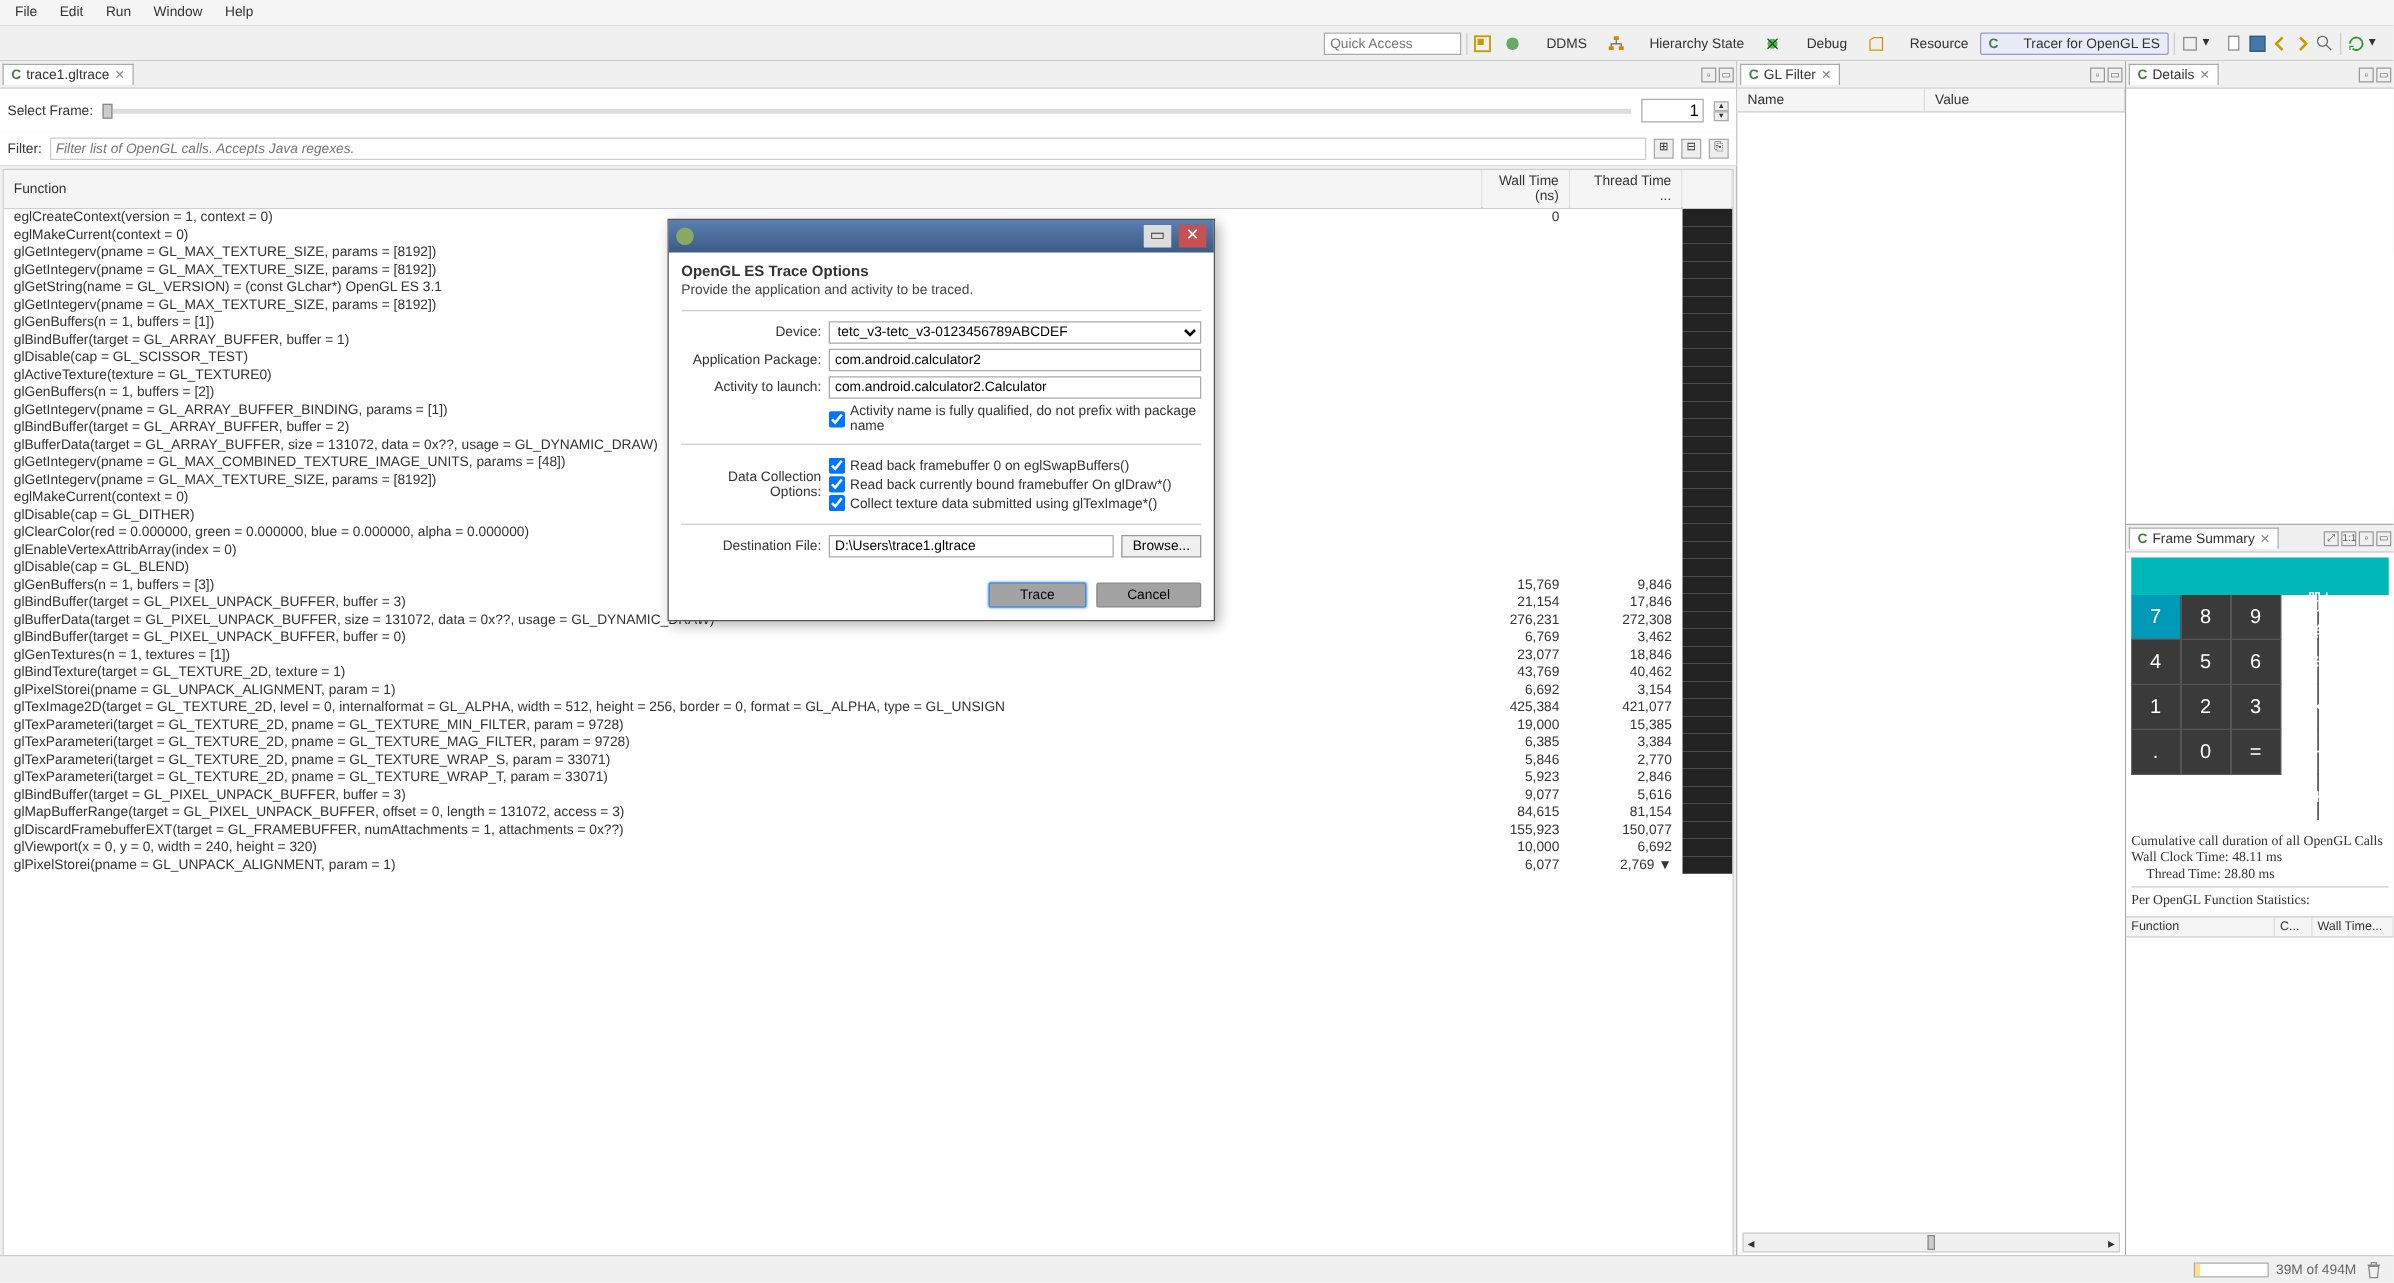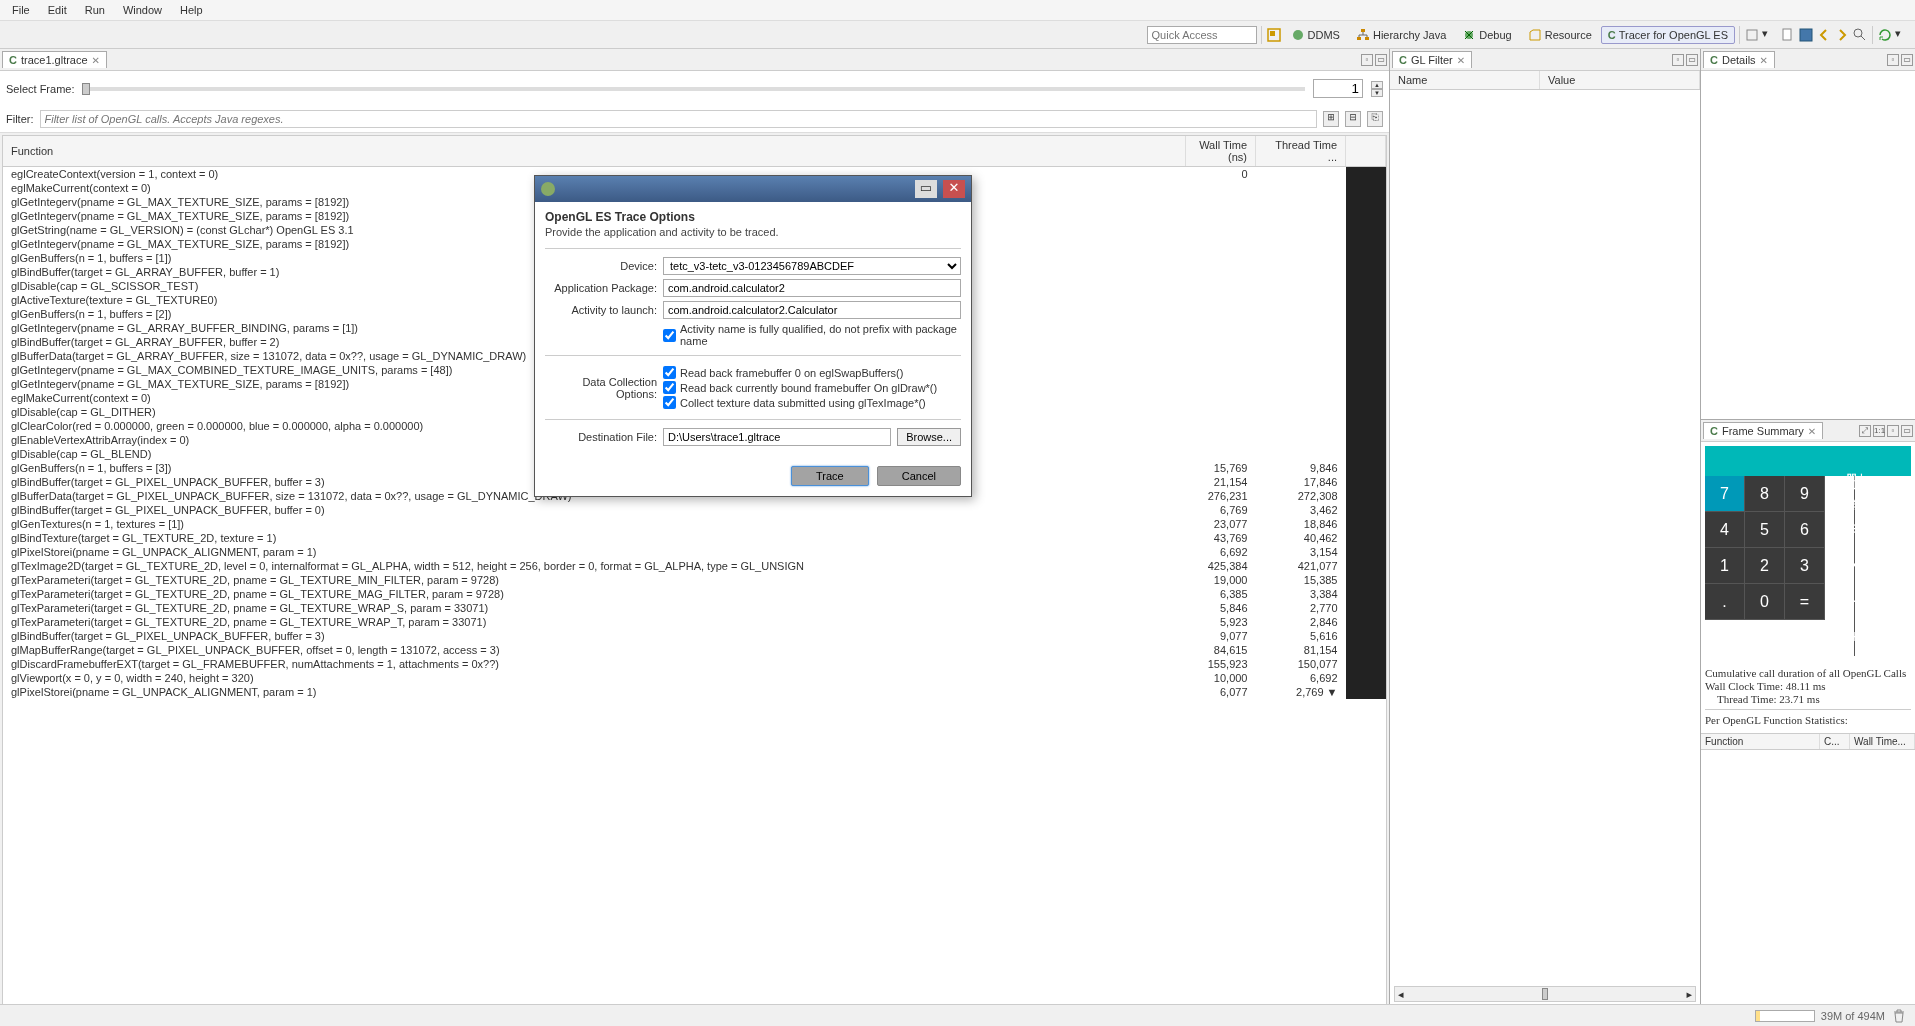--- a/index.html
+++ b/index.html
@@ -1,21 +1,21 @@
 <!DOCTYPE html>
 <html><head>
 <meta charset="utf-8">
 <style>
 * { box-sizing: border-box; margin: 0; padding: 0; }
 body { font-family: Tahoma, Arial, sans-serif; font-size: 11px; background: #f0f0f0; color: #333; overflow: hidden; width: 1915px; height: 1026px; position: relative; }
 .menubar { background: #f5f5f5; border-bottom: 1px solid #ddd; padding: 2px 4px; display: flex; gap: 2px; }
 .menubar-item { padding: 2px 8px; cursor: pointer; }
 .toolbar { background: #f0f0f0; border-bottom: 1px solid #ccc; padding: 2px 4px; display: flex; align-items: center; justify-content: flex-end; gap: 2px; height: 28px; }
 .quick-access { width: 110px; padding: 2px 4px; border: 1px solid #aaa; font-size: 11px; color: #999; }
-.persp-btn { padding: 2px 6px; border: 1px solid transparent; display: inline-flex; align-items: center; gap: 3px; font-size: 11px; cursor: pointer; justify-content: flex-end; }
+.persp-btn { padding: 2px 6px; border: 1px solid transparent; display: inline-flex; align-items: center; gap: 20px; font-size: 11px; cursor: pointer; justify-content: flex-end; }
 .persp-btn.active { border: 1px solid #99c; background: #e8ecf8; border-radius: 2px; }
 .persp-icon { width: 14px; height: 14px; display: inline-block; }
 .tool-icon { width: 16px; height: 16px; display: inline-block; cursor: pointer; }
 .sep { width: 1px; height: 18px; background: #ccc; margin: 0 2px; }
 .main-layout { display: flex; height: calc(100% - 68px); }
 .left-panel { flex: 1; display: flex; flex-direction: column; border-right: 1px solid #aaa; }
 .right-panel { width: 525px; display: flex; flex-direction: column; }
 .tab-bar { display: flex; align-items: center; background: #f0f0f0; border-bottom: 1px solid #ccc; height: 22px; padding: 0 2px; }
 .tab { padding: 2px 6px; background: #fff; border: 1px solid #aaa; border-bottom: none; display: flex; align-items: center; gap: 4px; font-size: 11px; }
 .tab-close { color: #888; cursor: pointer; font-size: 10px; }
@@ -106,21 +106,21 @@
         </svg></span>
       <span>DDMS</span>
     </span>
   <span class="persp-btn">
       <span class="persp-icon"><svg viewBox="0 0 14 14">
           <rect x="5" y="1" width="4" height="3" fill="#c80"></rect>
           <rect x="1" y="9" width="4" height="3" fill="#c80"></rect>
           <rect x="9" y="9" width="4" height="3" fill="#c80"></rect>
           <path d="M7 4v3M7 7H3v2M7 7h4v2" stroke="#666" fill="none"></path>
         </svg></span>
-      <span>Hierarchy Java</span>
+      <span>Hierarchy State</span>
     </span>
   <span class="persp-btn">
       <span class="persp-icon"><svg viewBox="0 0 14 14">
           <circle cx="7" cy="7" r="4" fill="#6a6"></circle>
           <path d="M3 3l8 8M11 3l-8 8" stroke="#060"></path>
         </svg></span>
       <span>Debug</span>
     </span>
   <span class="persp-btn">
       <span class="persp-icon"><svg viewBox="0 0 14 14">
@@ -514,21 +514,21 @@
                 <div class="calc-btn op">−</div>
                 <div class="calc-btn" style="visibility: hidden;"></div>
                 <div class="calc-btn" style="visibility: hidden;"></div>
                 <div class="calc-btn" style="visibility: hidden;"></div>
                 <div class="calc-btn op" style="visibility: visible;">+</div>
               </div>
           </div>
           <div class="summary-text">
             <div class="summary-line">Cumulative call duration of all OpenGL Calls</div>
             <div class="summary-line"><span>Wall Clock Time:</span> <span>48.11 ms</span></div>
-            <div class="summary-line" style="padding-left:12px"><span>Thread Time:</span> <span>23.71 ms</span></div>
+            <div class="summary-line" style="padding-left:12px"><span>Thread Time:</span> <span>28.80 ms</span></div>
             <hr class="summary-hr">
             <div class="summary-line">Per OpenGL Function Statistics:</div>
           </div>
           <div class="stat-header">
             <div style="flex:1">Function</div>
             <div style="width:30px">C...</div>
             <div style="width:65px">Wall Time...</div>
           </div>
         </div>
       </div>

